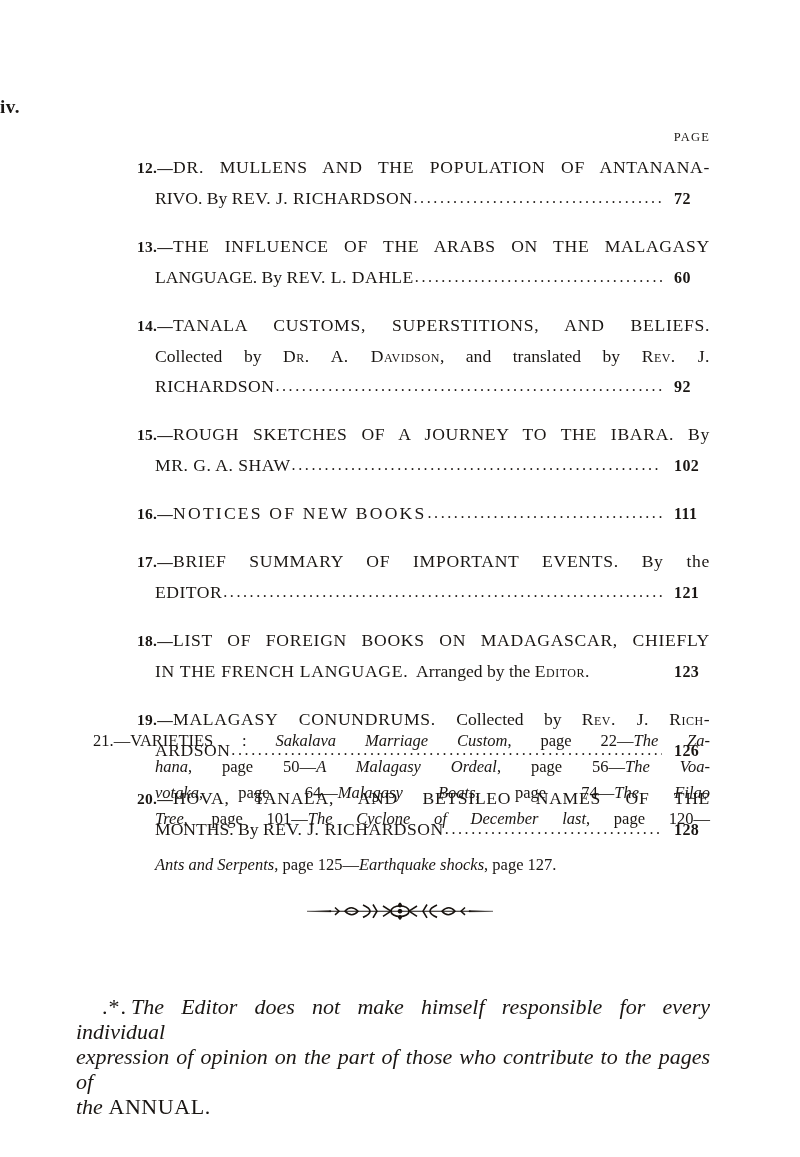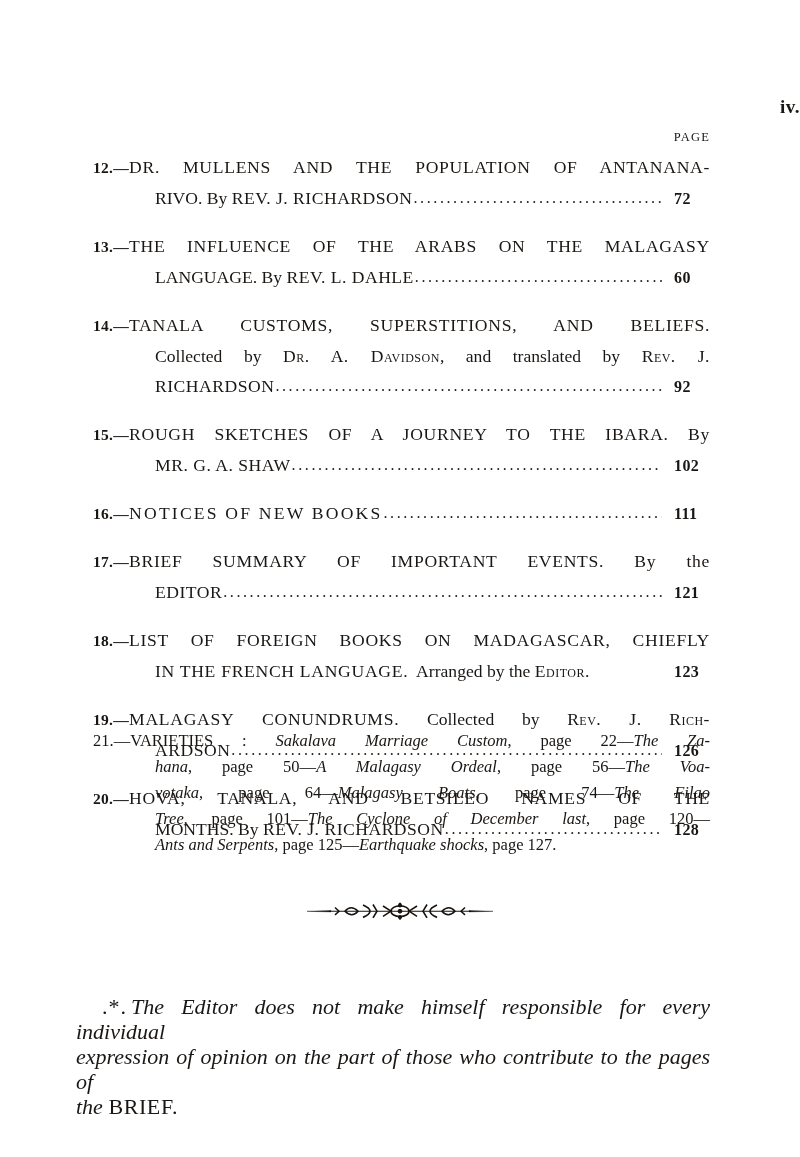--- a/index.html
+++ b/index.html
@@ -21,21 +21,21 @@
     inset: 0;
     padding: 0;
   }
 
   
   .folio {
     position: absolute;
     top: 96px;
     left: 0;
     right: 0;
-    text-align: right;
+    text-align: left;
     font-size: 19px;
     letter-spacing: 0.5px;
     font-weight: 600;
   }
 
   
   .page-col-header {
     position: absolute;
     top: 130px;
     left: 0;
@@ -119,20 +119,21 @@
     font-size: 16px;
     letter-spacing: 0.4px;
     font-variant-numeric: oldstyle-nums;
   }
 
   .num {
     font-weight: 700;
     font-size: 15.5px;
     letter-spacing: 0.3px;
     font-variant-numeric: oldstyle-nums;
+    margin-left: 44px;
   }
 
   .caps {
     letter-spacing: 0.7px;
   }
   .sc {
     font-variant: small-caps;
     letter-spacing: 0.5px;
   }
 
@@ -151,20 +152,21 @@
     text-align: justify;
     text-align-last: justify;
     white-space: normal;
   }
   .varieties .vline.ind {
     padding-left: 62px;
     box-sizing: border-box;
   }
   .varieties .vline.last {
     text-align-last: left;
+    margin-top: 20px;
   }
   .varieties i, .varieties em {
     font-style: italic;
   }
 
   
   .ornament-wrap {
     position: absolute;
     top: 900px;
     left: 0;
@@ -346,16 +348,16 @@
         <circle cx="95" cy="11.2" r="1.9"></circle>
         <path d="M95 3 q3 3 0 4 q-3 -1 0 -4" stroke-width="1.1"></path>
         <path d="M95 19.4 q3 -3 0 -4 q-3 1 0 4" stroke-width="1.1"></path>
       </g>
     </svg>
   </div>
 
   <div class="footnote">
     <span class="fl"><span class="asterism">.*.</span><span>The Editor does not make himself responsible for every individual</span></span>
     <span class="fl">expression of opinion on the part of those who contribute to the pages of</span>
-    <span class="fl last"><span>the</span> <span class="scr">BRIEF.</span></span>
+    <span class="fl last"><span>the</span> <span class="scr">ANNUAL.</span></span>
   </div>
 
 </div>
 
 </body></html>

